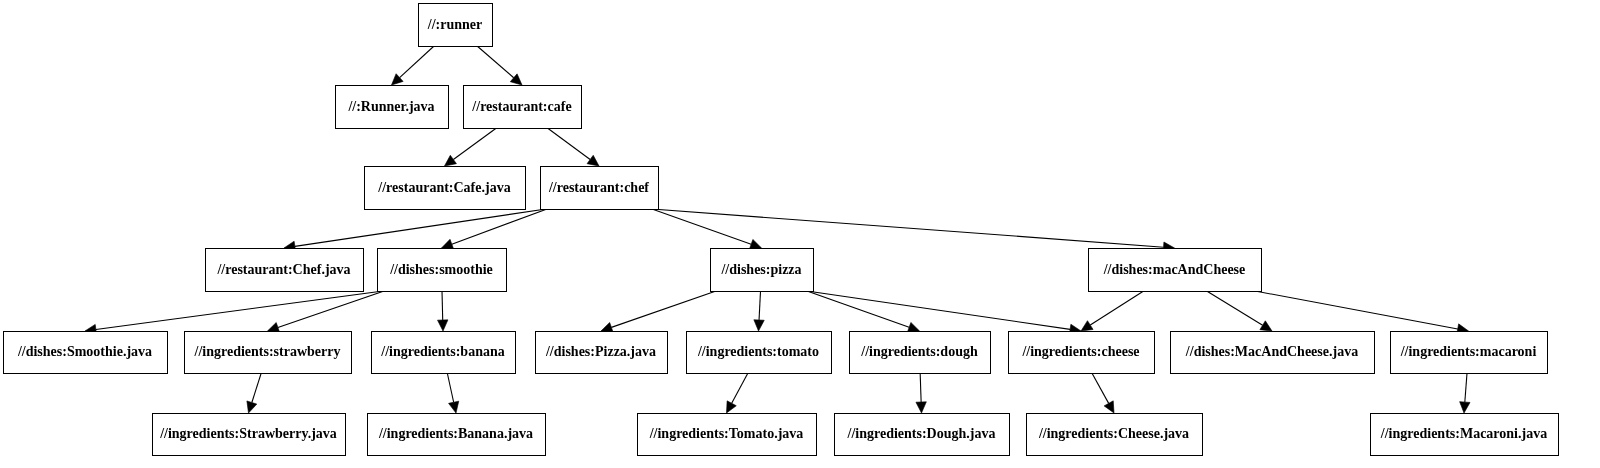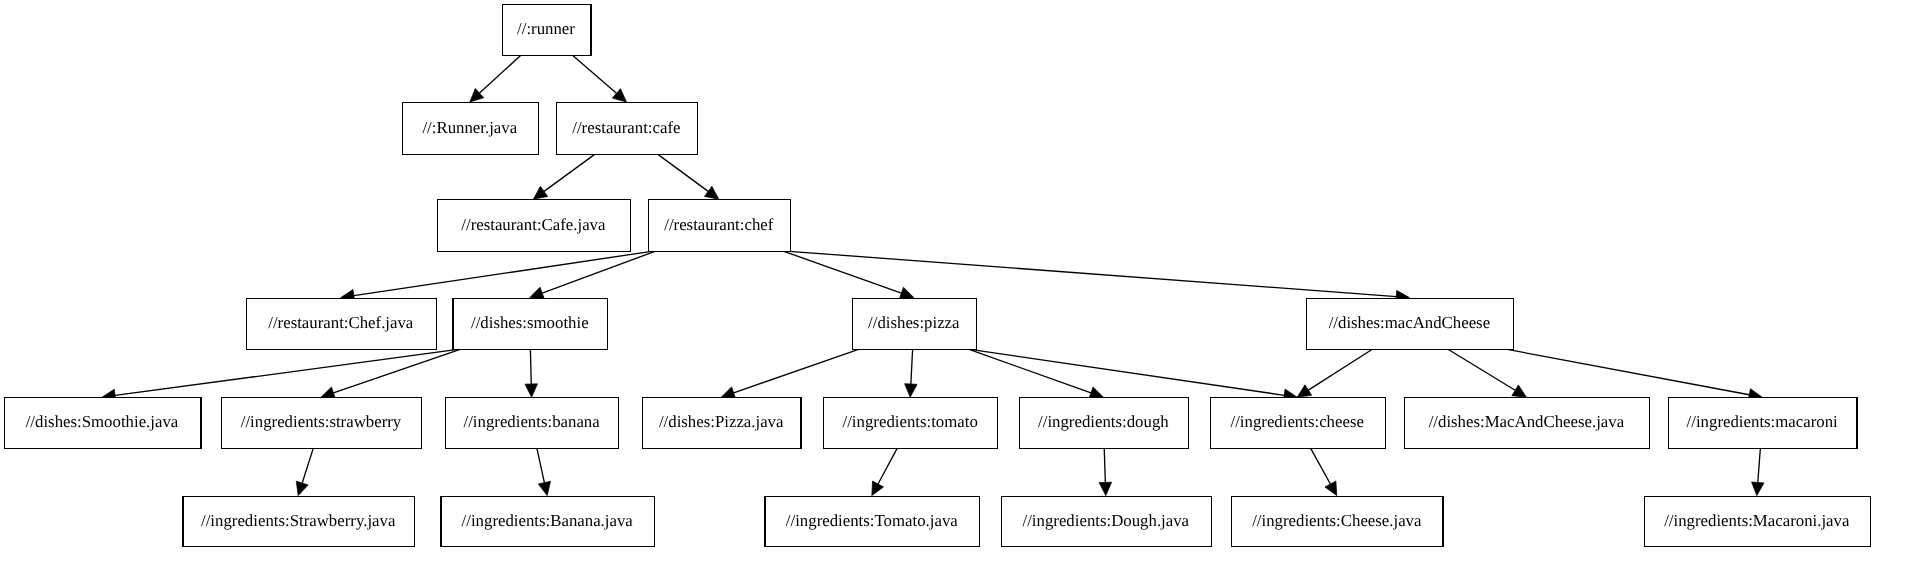--- a/index.html
+++ b/index.html
@@ -11,20 +11,21 @@
     width: 1600px;
     height: 468px;
     overflow: hidden;
     font-family: "Liberation Serif", "DejaVu Serif", serif;
   }
   #graph-root {
     position: relative;
     width: 1600px;
     height: 468px;
     background: #ffffff;
+    font-weight: bold;
   }
   svg#graph-svg {
     position: absolute;
     left: 0;
     top: 0;
     width: 1600px;
     height: 468px;
     display: block;
   }
   .node-box {

